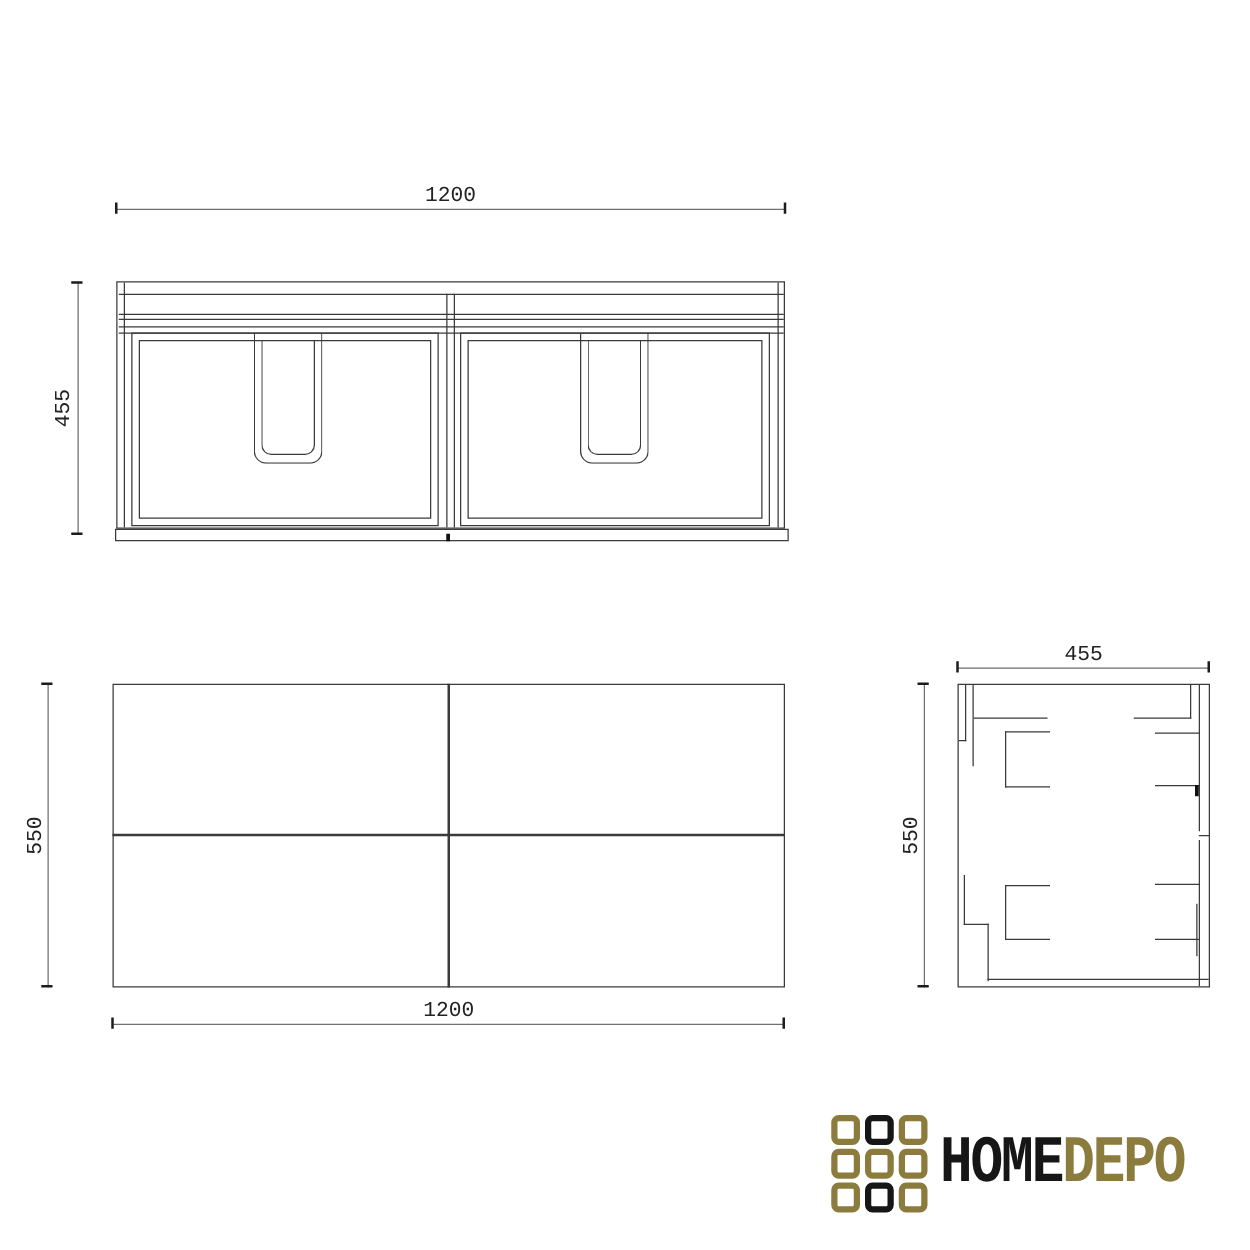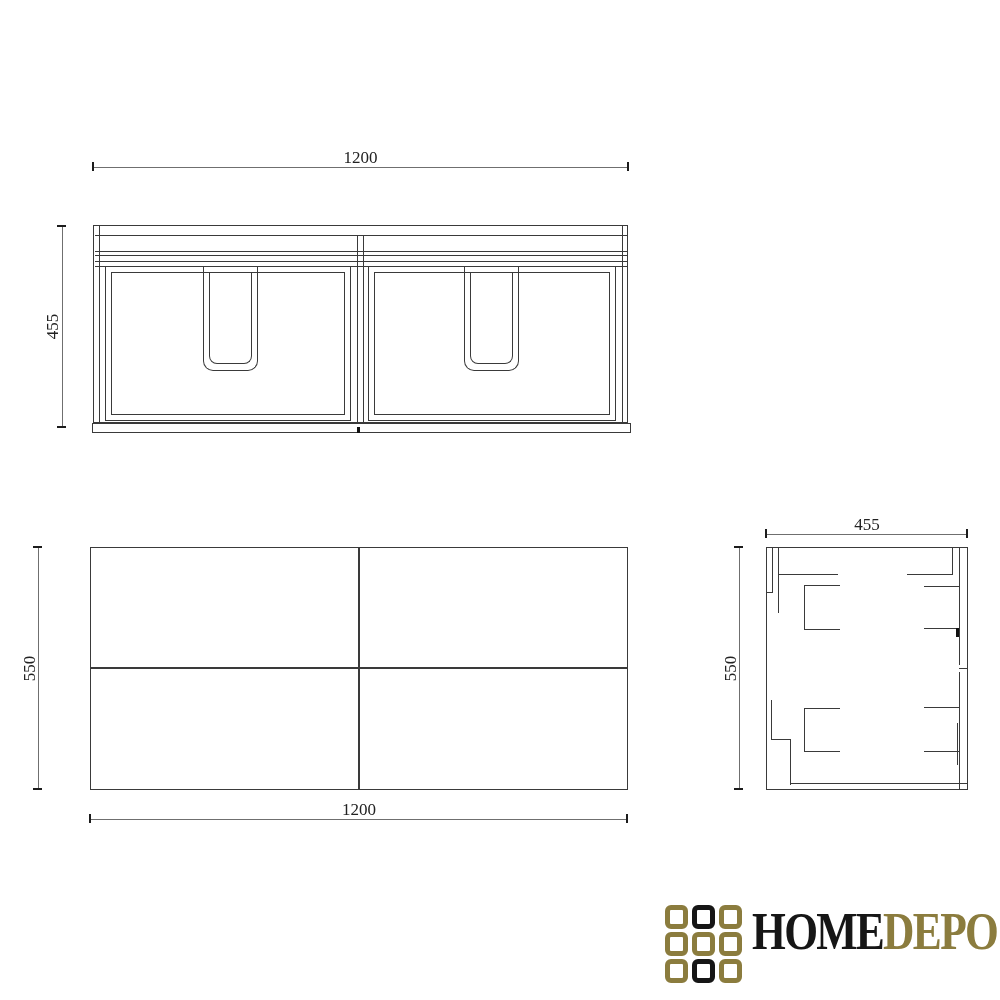--- a/index.html
+++ b/index.html
@@ -4,37 +4,37 @@
 <style>
   :root{
     --line:#3a3a3a;
     --dim:#6f6f6f;
     --dimtext:#222222;
     --gold:#8b7c3e;
     --black:#161616;
   }
   html,body{margin:0;padding:0;background:#ffffff;}
   .canvas{position:relative;width:1000px;height:1000px;background:#ffffff;overflow:hidden;
-          font-family:Liberation Serif, serif;}
+          font-family:Liberation Mono, monospace;}
   .h{position:absolute;background:var(--line);height:1.4px;}
   .v{position:absolute;background:var(--line);width:1.4px;}
   .box{position:absolute;border:1.5px solid var(--line);box-sizing:border-box;background:transparent;}
   .thin{border-width:1.3px;}
   .dimh{position:absolute;background:var(--dim);height:1.4px;}
   .dimv{position:absolute;background:var(--dim);width:1.4px;}
   .tickv{position:absolute;background:#1c1c1c;width:2px;height:9px;}
   .tickh{position:absolute;background:#1c1c1c;width:9px;height:2px;}
   .dimlabel{position:absolute;font-size:17px;line-height:1;color:var(--dimtext);text-align:center;}
   .rot{transform:rotate(-90deg);}
   .handle{position:absolute;border:1.4px solid var(--line);border-top:none;
           border-radius:0 0 10px 10px;box-sizing:border-box;}
   .handle-inner{border-radius:0 0 8px 8px;}
   .cbracket{position:absolute;border:1.4px solid var(--line);border-right:none;box-sizing:border-box;}
-  .logo-row{position:absolute;left:665px;top:905px;width:335px;height:90px;
-            display:flex;align-items:flex-start;}
+  .logo-row{position:absolute;left:665px;top:886px;width:335px;height:90px;
+            display:flex;align-items:center;}
   .logo-grid{display:grid;grid-template-columns:repeat(3,23px);grid-auto-rows:24px;
              gap:3px 4px;margin-right:10px;}
   .logo-square{border:5px solid var(--gold);border-radius:6px;box-sizing:border-box;background:transparent;}
   .logo-square.black{border-color:var(--black);}
   .logo-square.gold{border-color:var(--gold);}
   .logo-text{font-size:53px;font-weight:bold;letter-spacing:-2px;white-space:nowrap;
              transform:scaleX(0.82);transform-origin:left center;line-height:1;}
   .logo-text .primary{color:var(--black);}
   .logo-text .secondary{color:var(--gold);}
 </style>

